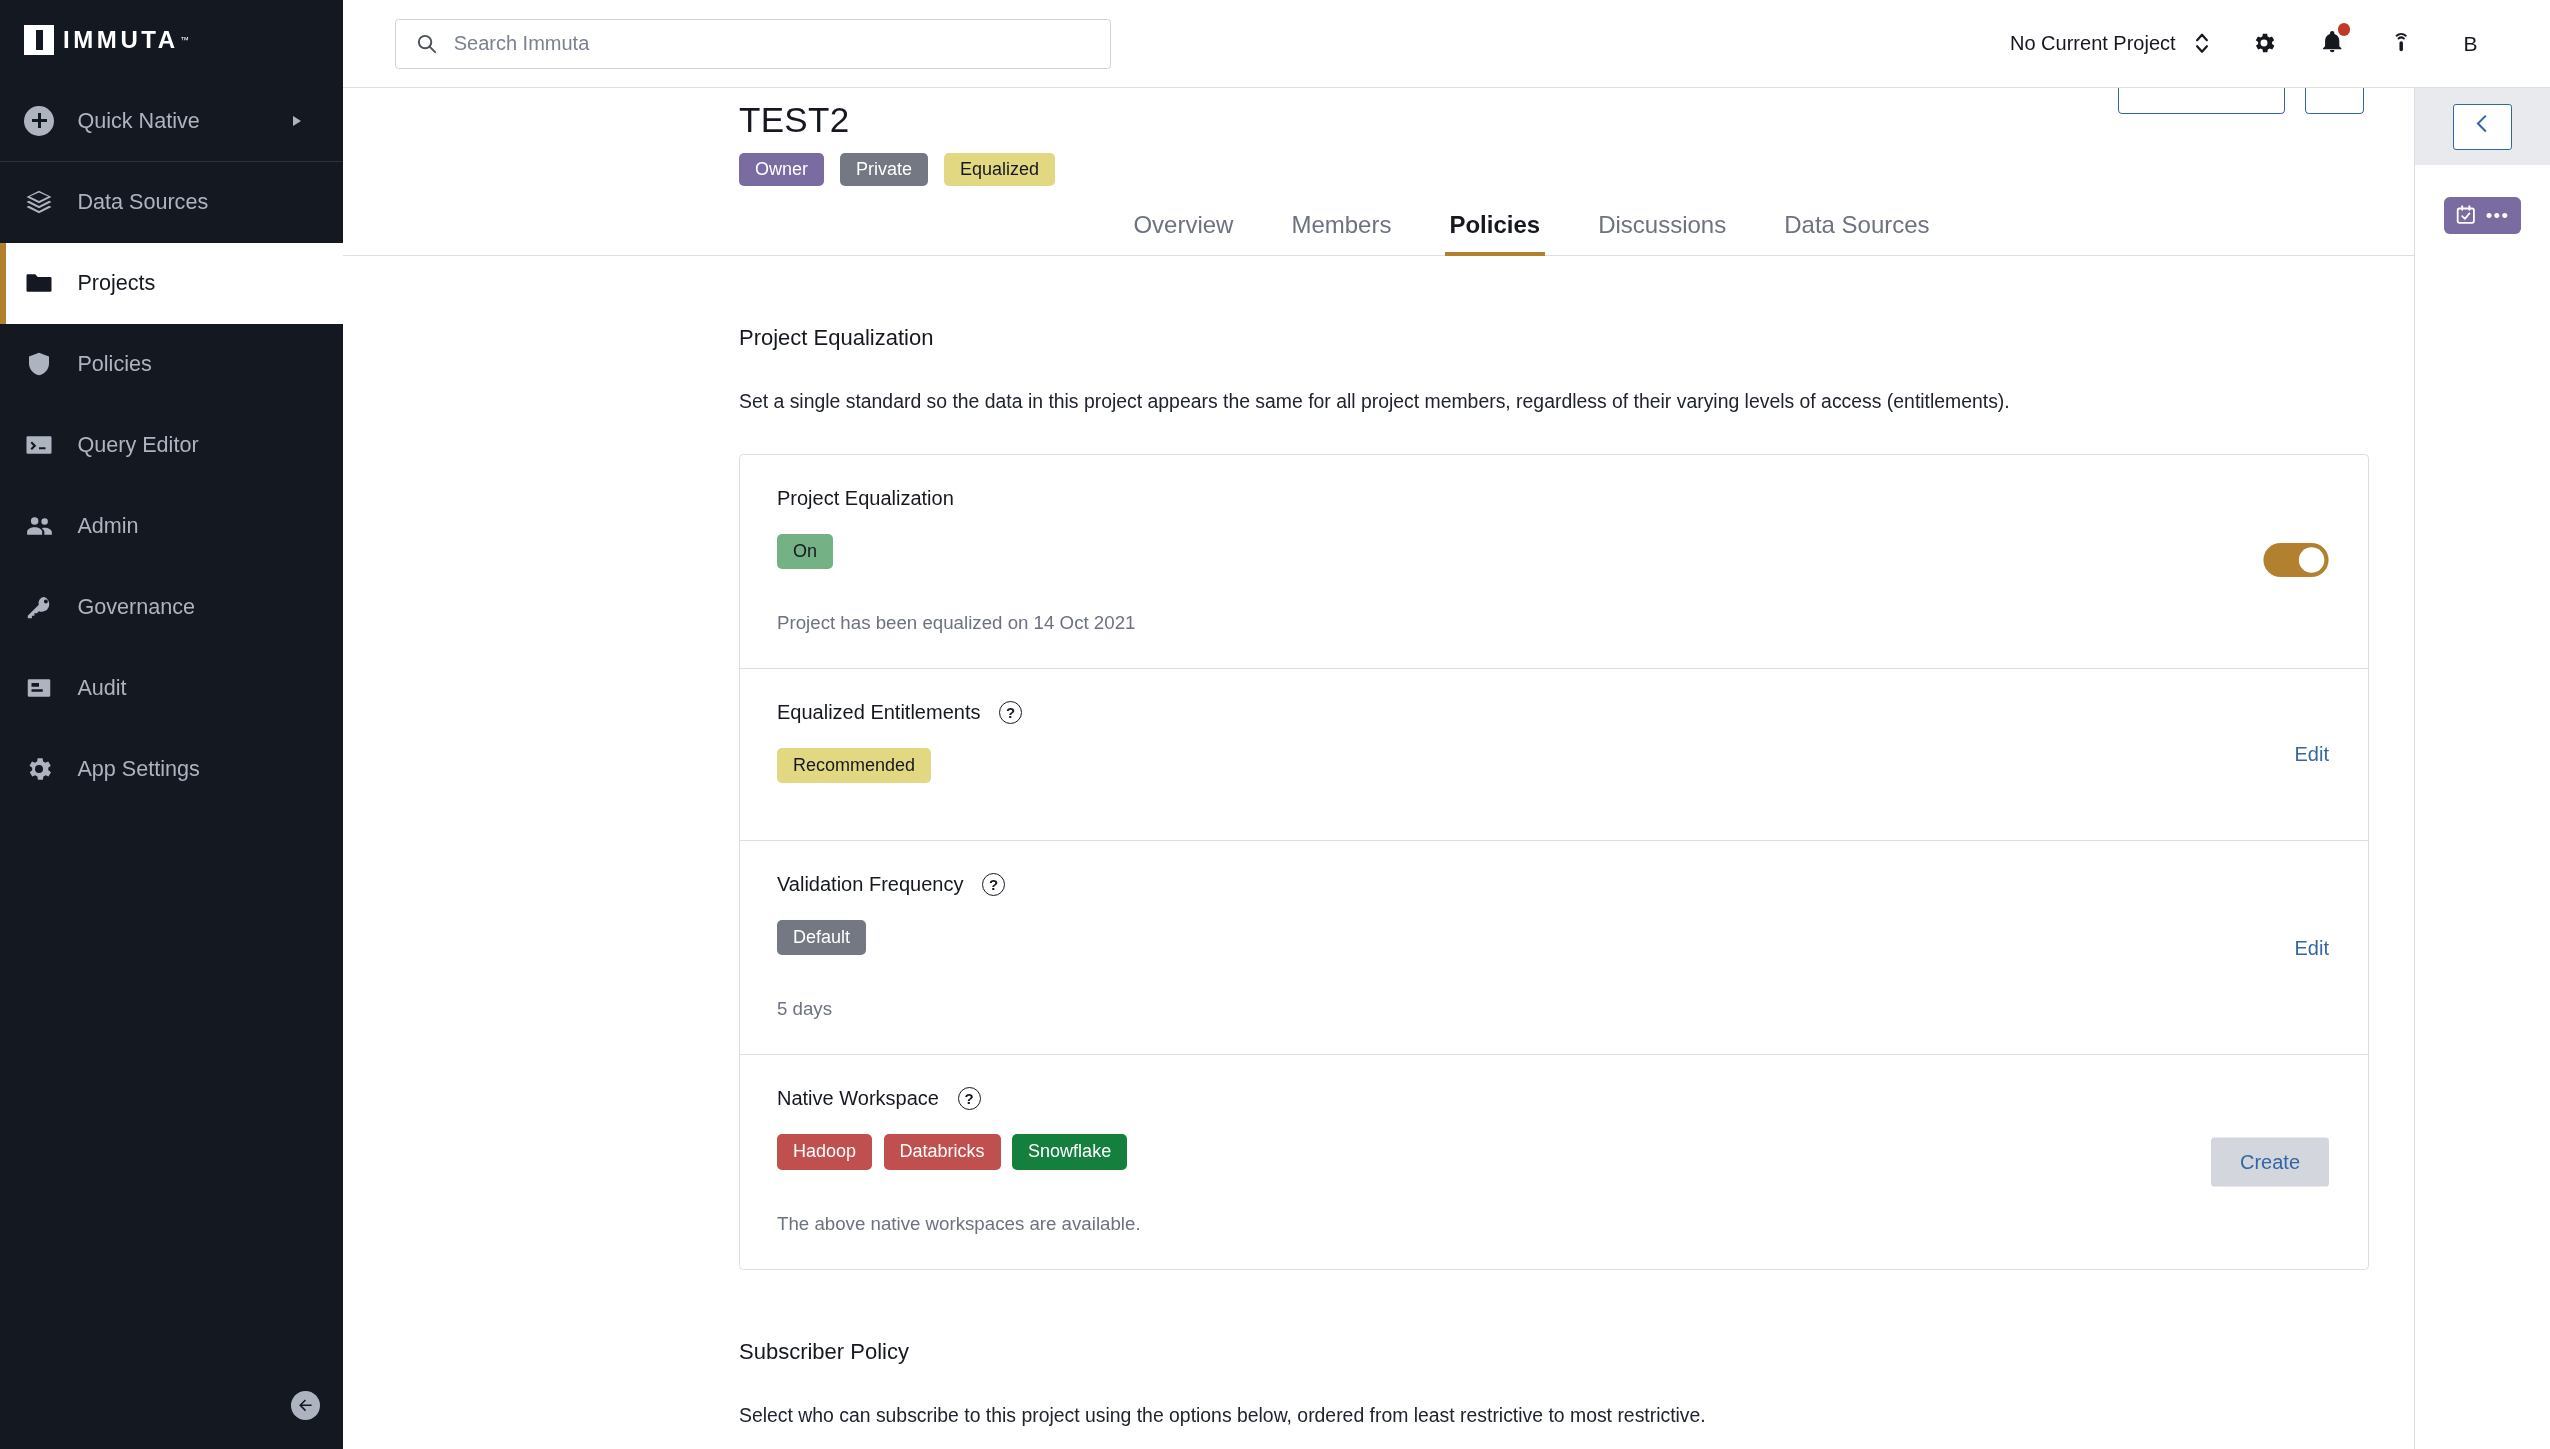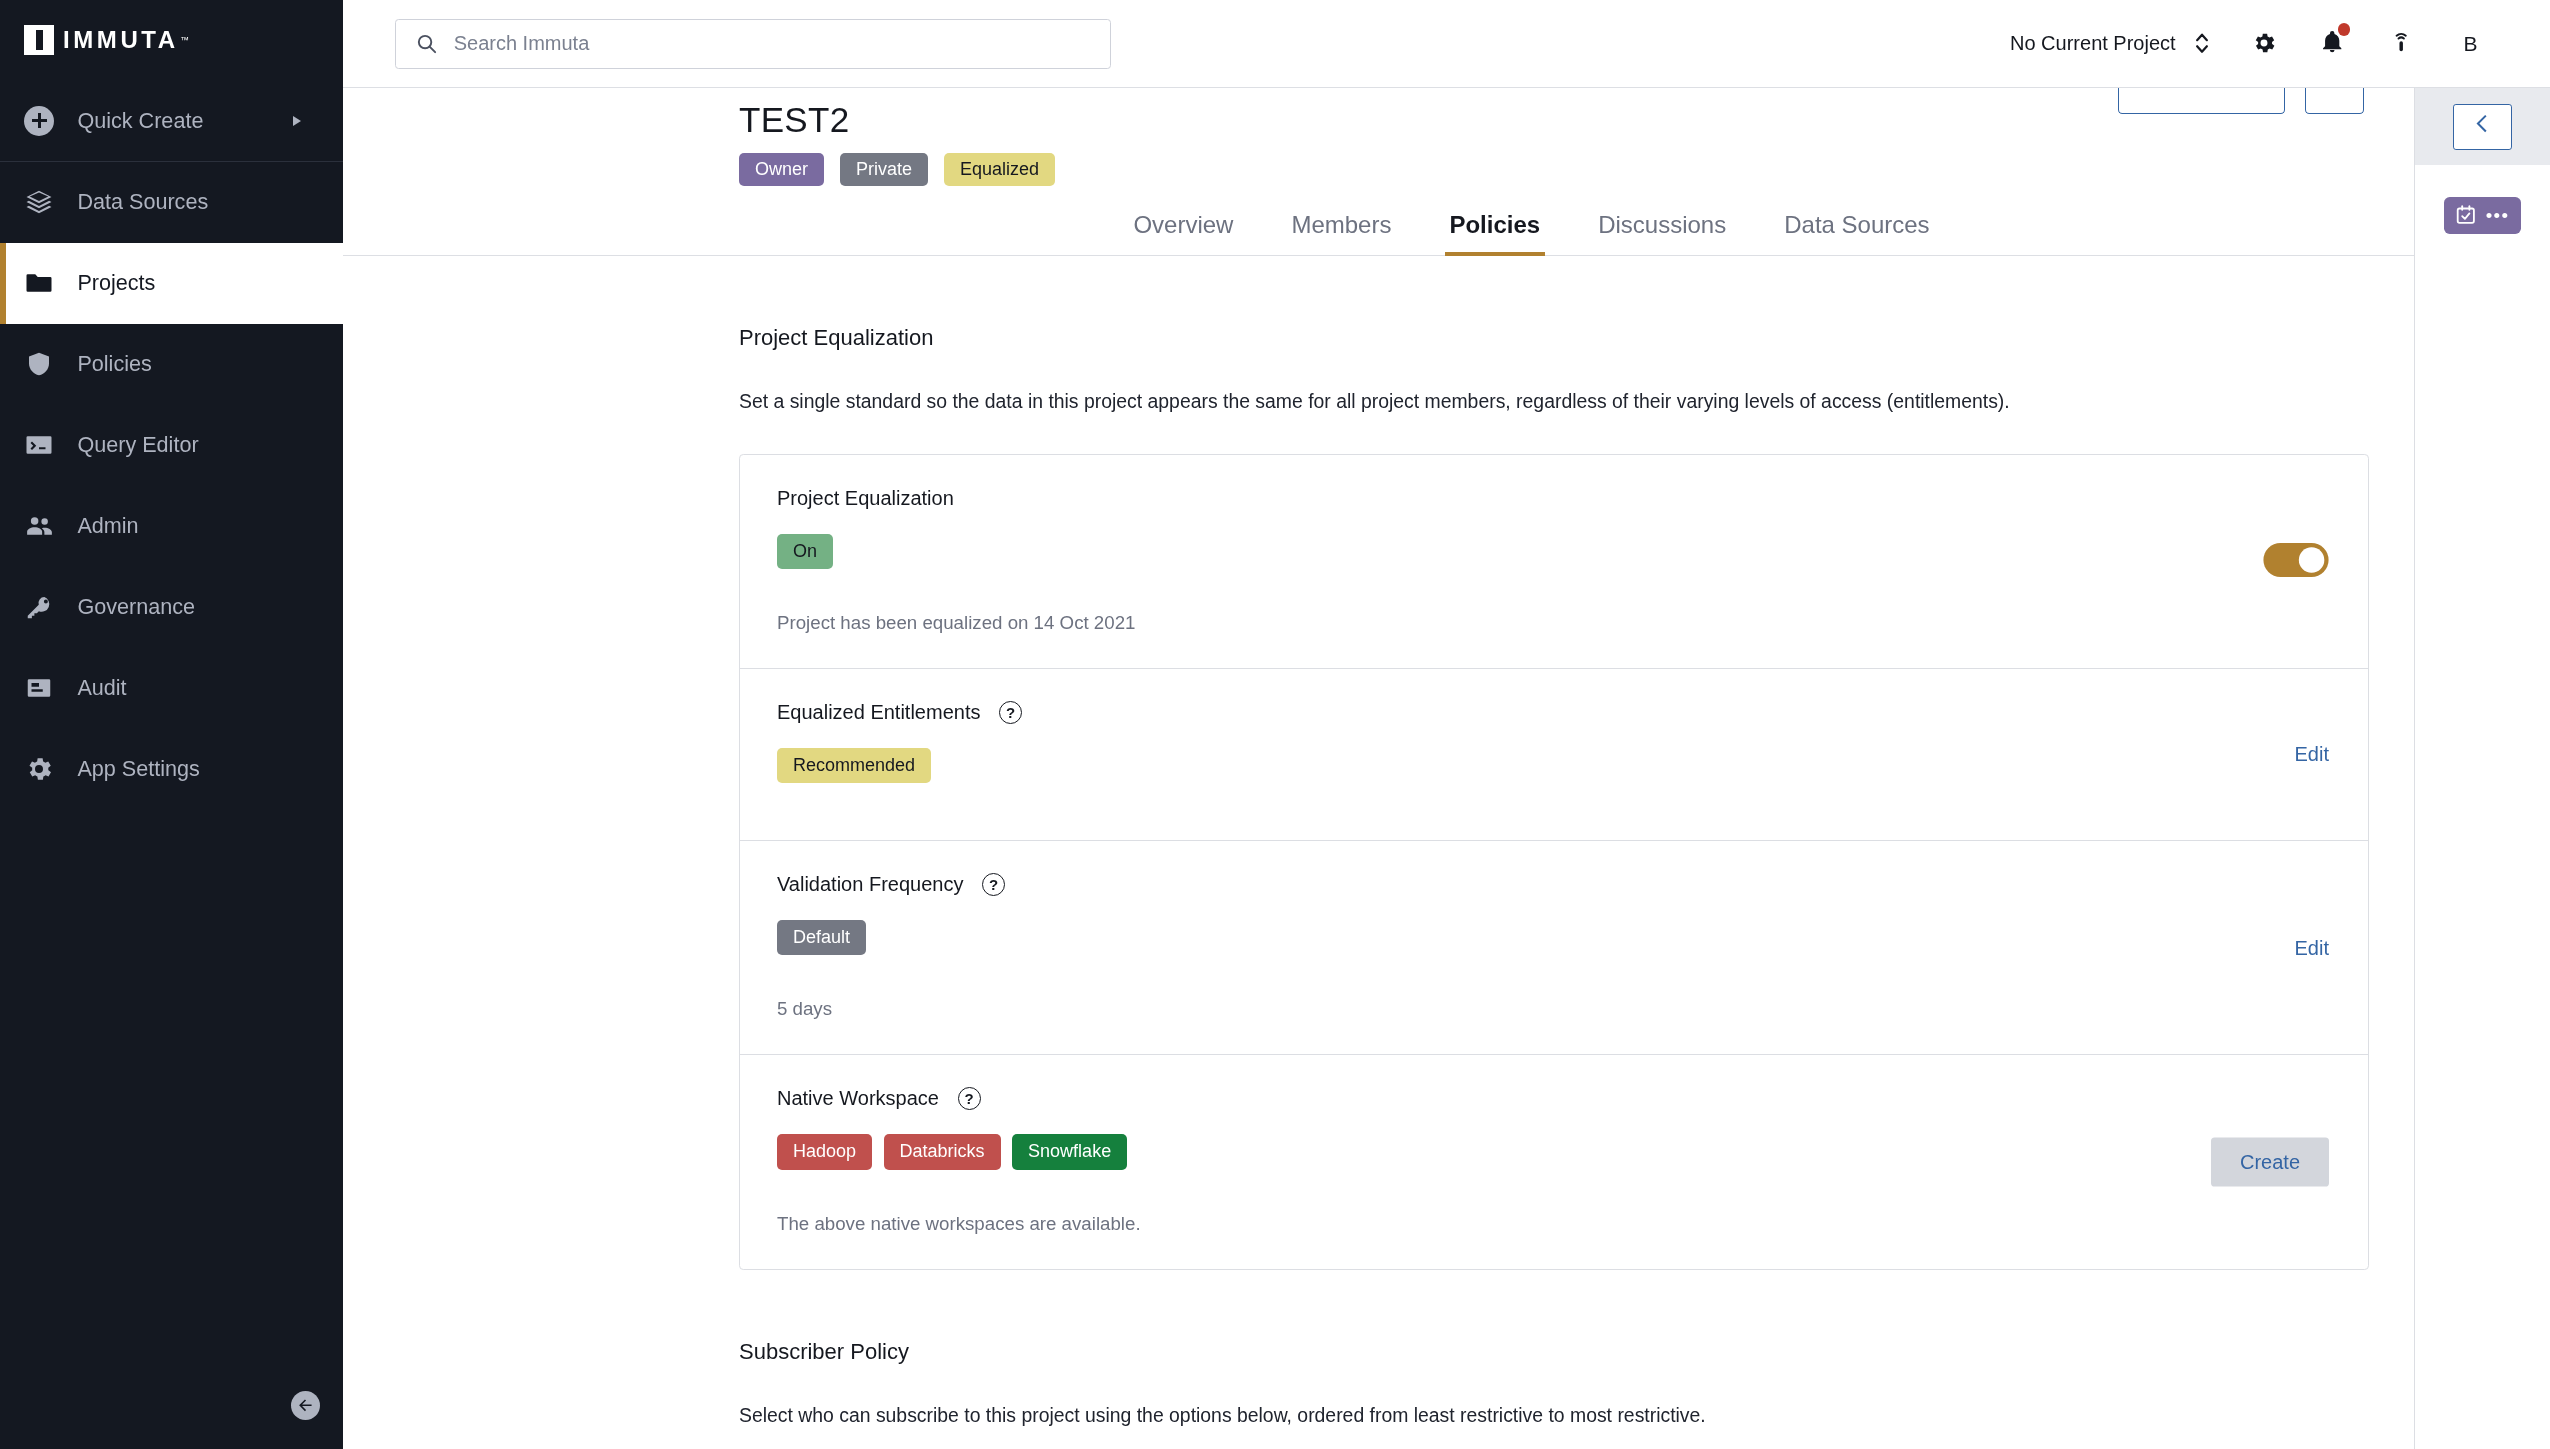--- a/index.html
+++ b/index.html
@@ -462,21 +462,21 @@
         <i></i>
       </span>
     <span class="logo-text">IMMUTA</span>
     <span class="logo-tm">™</span>
   </div>
 
   <div class="nav-item">
     <span class="nav-icon">
         <span class="quick-plus"></span>
       </span>
-    <span class="nav-label">Quick Create</span>
+    <span class="nav-label">Quick Native</span>
     <span class="nav-caret"></span>
   </div>
 
   <div class="nav-sep"></div>
 
   <div class="nav-item">
     <span class="nav-icon">
       <svg width="30" height="30" viewBox="0 0 24 24">
           <path d="M12 3 2 8l10 5 10-5-10-5zm0 8.2L4.6 7.5 12 4.3l7.4 3.2L12 11.2zM2 12l10 5 10-5-1.9-.95L12 15.1 3.9 11.05 2 12zm0 4 10 5 10-5-1.9-.95L12 19.1 3.9 15.05 2 16z"></path>
         </svg>

